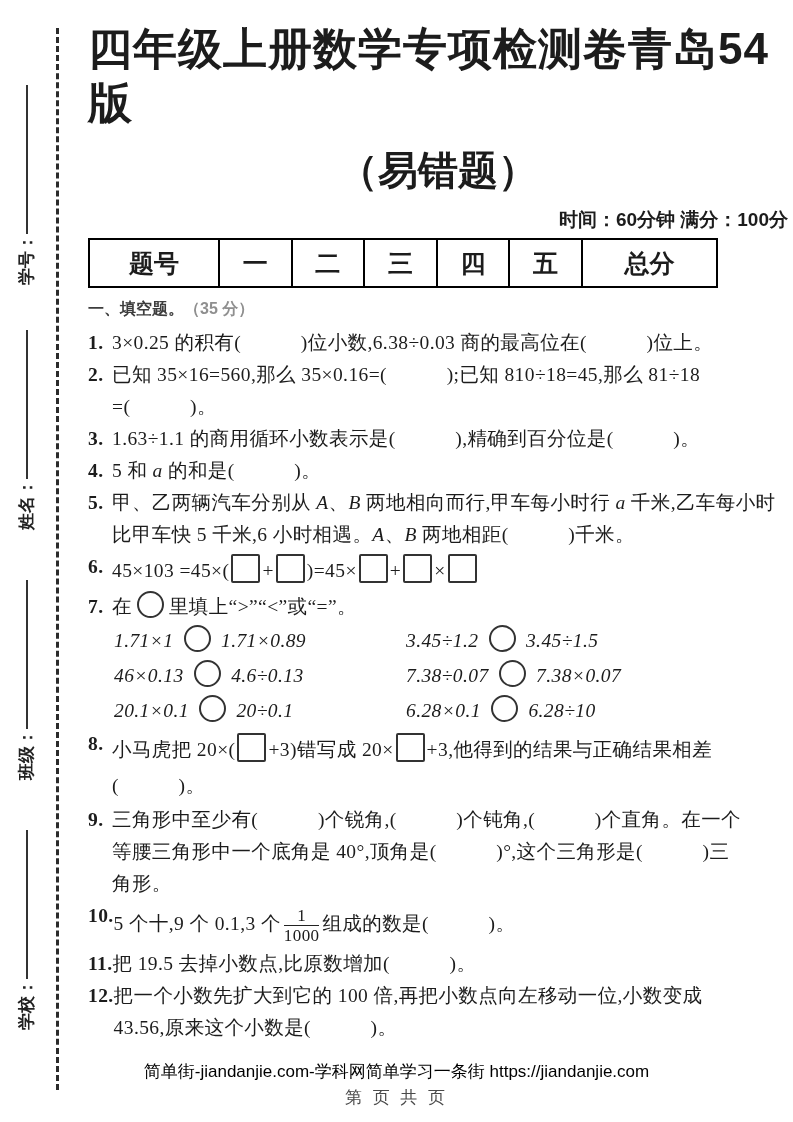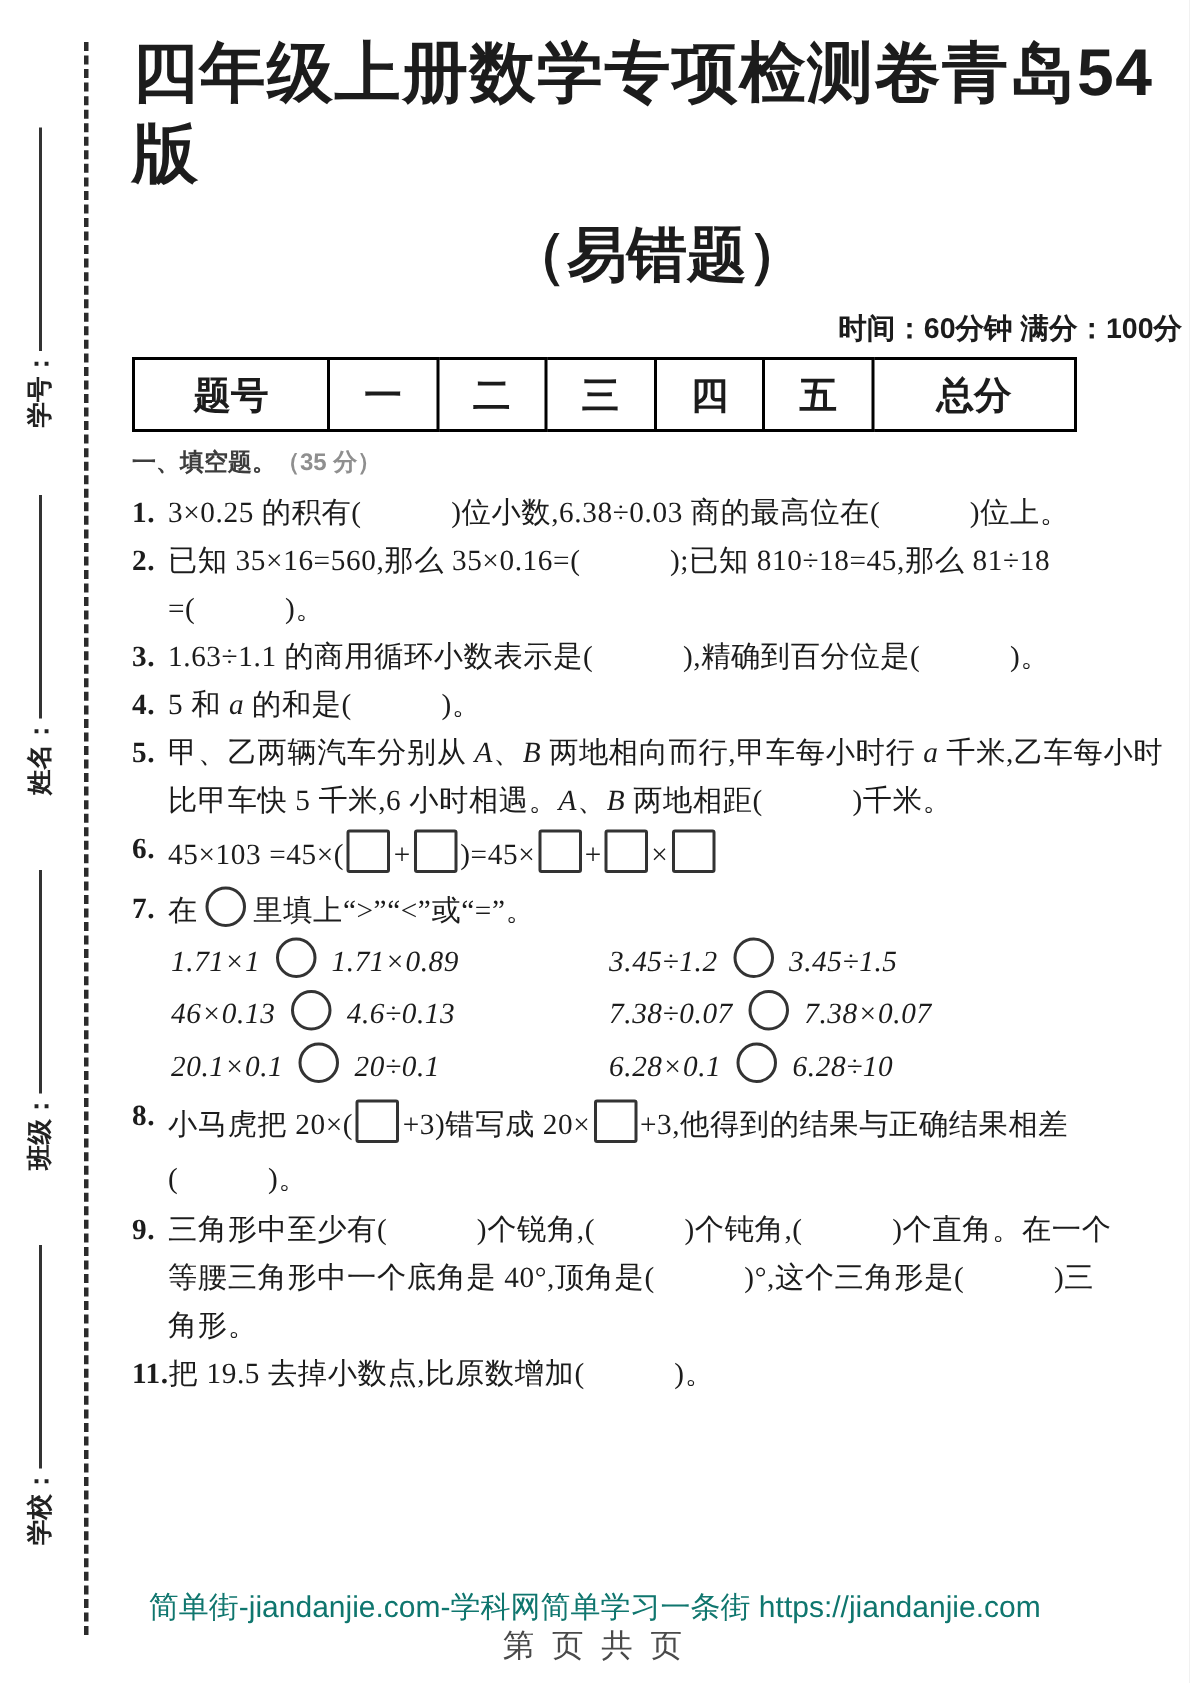--- a/index.html
+++ b/index.html
@@ -43,22 +43,22 @@
              border-radius:50%;vertical-align:-5px;margin:0 5px;background:#fff;}
   .frac{display:inline-block;text-align:center;vertical-align:middle;line-height:1;
         margin:0 3px;font-size:17px;}
   .frac .fnum{display:block;border-bottom:1.6px solid #222;padding:0 4px 1px;}
   .frac .fden{display:block;padding-top:1px;}
   .cmp{display:grid;grid-template-columns:292px 1fr;padding-left:2px;}
   .cmp-cell{line-height:35px;white-space:pre-wrap;font-style:italic;}
   
   .footer{position:absolute;left:0;bottom:12px;width:100%;text-align:center;
           font-family:"Liberation Sans",sans-serif;}
-  .footer .site{color:#0f766e;font-size:20px;line-height:24px;}
-  .footer .pageno{color:#4a4a4a;font-size:21px;line-height:24px;letter-spacing:3px;margin-top:2px;}
+  .footer .site{color:#000000;font-size:17px;line-height:24px;}
+  .footer .pageno{color:#4a4a4a;font-size:17px;line-height:24px;letter-spacing:3px;margin-top:2px;}
 </style>
 </head>
 <body>
 
 <div class="page">
 
   <div class="cut-line"></div>
 
   <div class="m-unit" style="left:-74px;top:172px;">
     <span>学号：</span>
@@ -160,24 +160,37 @@
           </div>
         </div>
         <div class="q">
           <span class="qnum">9.</span>
           <div class="qbody">
             <div class="qline">三角形中至少有(　　　)个锐角,(　　　)个钝角,(　　　)个直角。在一个</div>
             <div class="qline">等腰三角形中一个底角是 40°,顶角是(　　　)°,这个三角形是(　　　)三</div>
             <div class="qline">角形。</div>
           </div>
         </div>
+        <div class="q q10">
+          <span class="qnum">10.</span>
+          <div class="qbody">
+            <div class="qline">5 个十,9 个 0.1,3 个<span class="frac"><span class="fnum">1</span><span class="fden">1000</span></span>组成的数是(　　　)。</div>
+          </div>
+        </div>
         <div class="q">
           <span class="qnum">11.</span>
           <div class="qbody">
             <div class="qline">把 19.5 去掉小数点,比原数增加(　　　)。</div>
+          </div>
+        </div>
+        <div class="q">
+          <span class="qnum">12.</span>
+          <div class="qbody">
+            <div class="qline">把一个小数先扩大到它的 100 倍,再把小数点向左移动一位,小数变成</div>
+            <div class="qline">43.56,原来这个小数是(　　　)。</div>
           </div>
         </div>
       </div>
   </div>
 
   <div class="footer">
     <div class="site">简单街-jiandanjie.com-学科网简单学习一条街 https://jiandanjie.com</div>
     <div class="pageno">第 页 共 页</div>
   </div>
 

